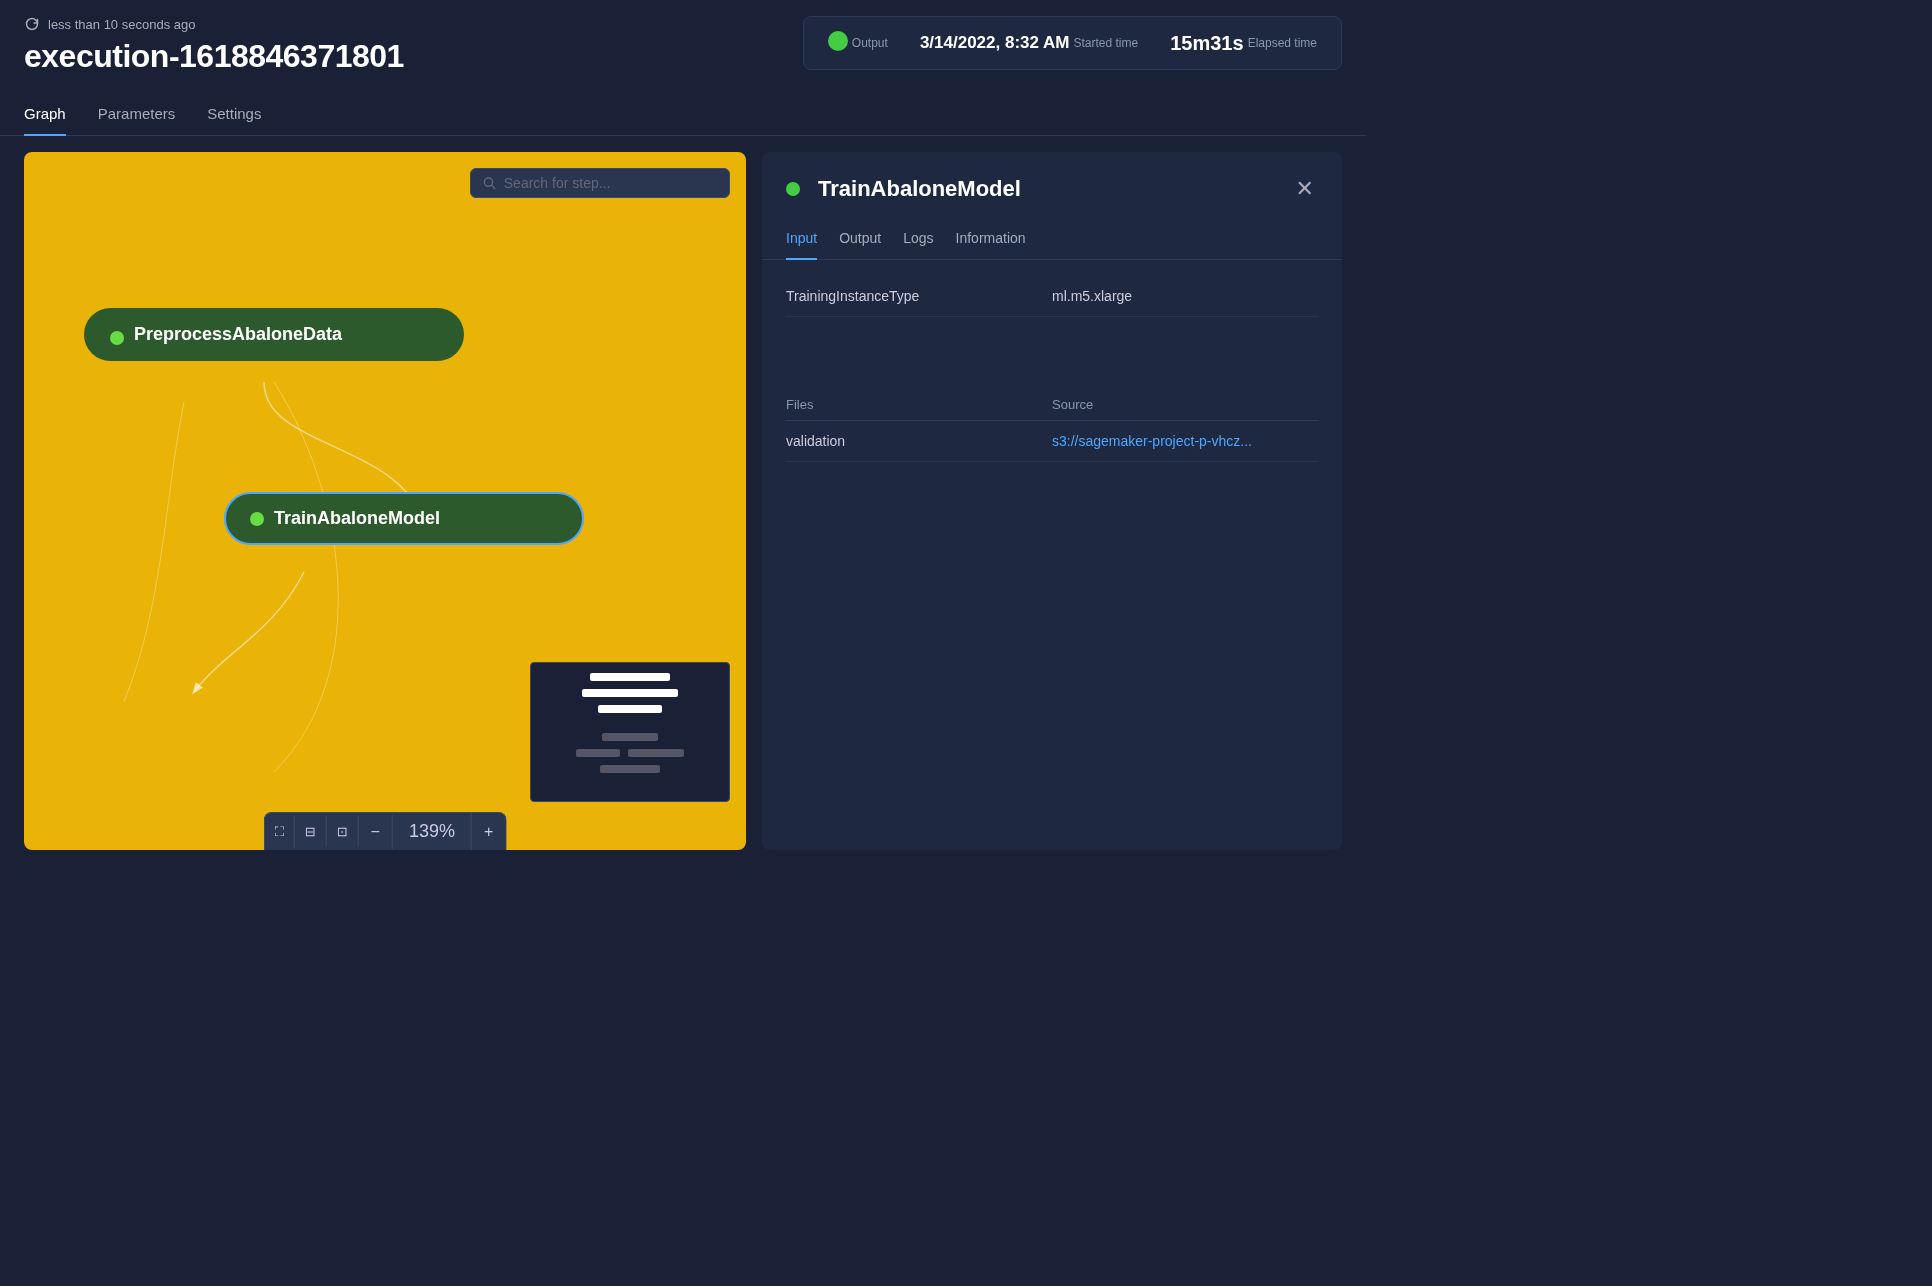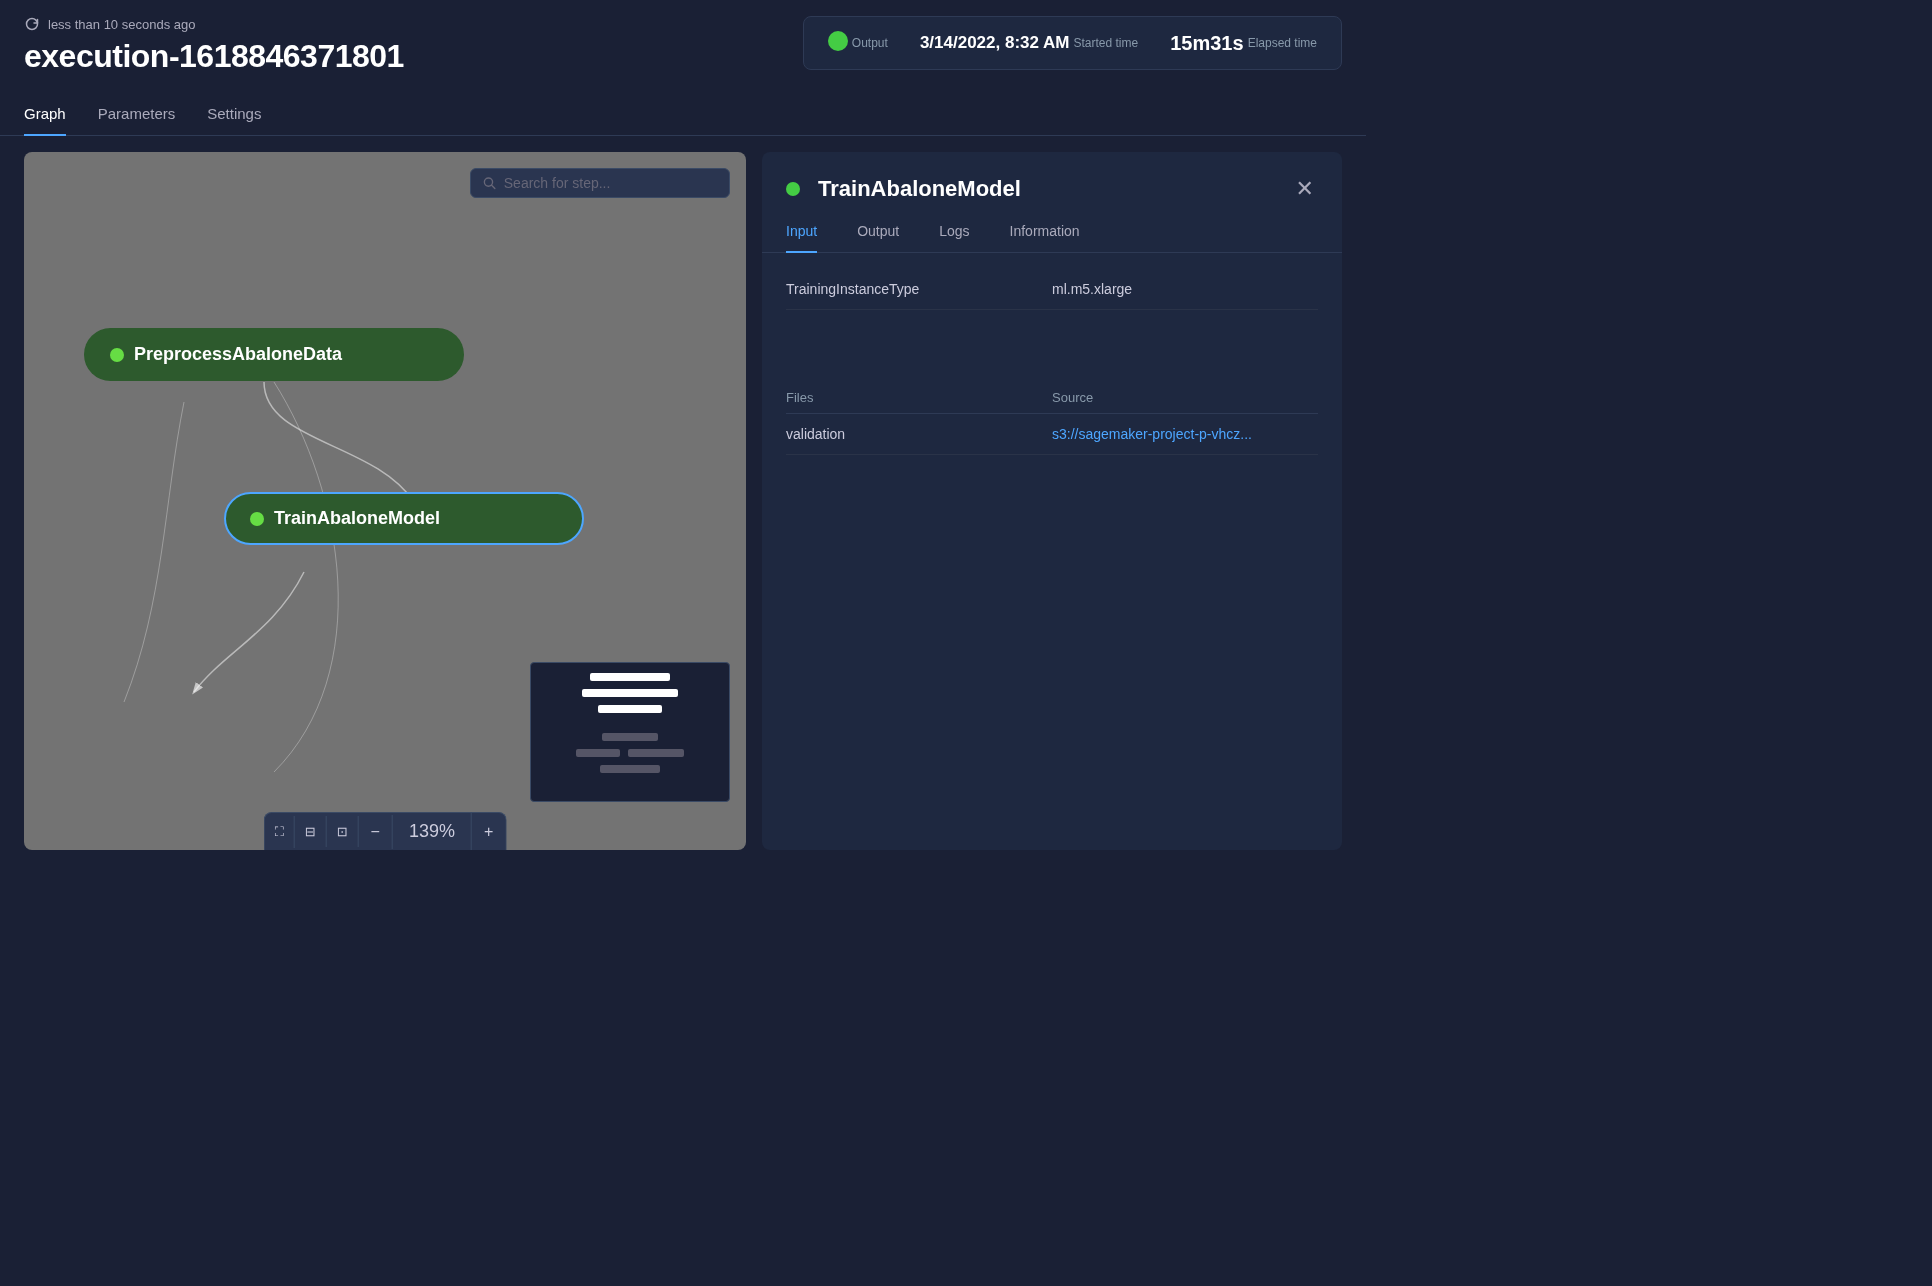--- a/index.html
+++ b/index.html
@@ -106,21 +106,21 @@
     .main-content {
       display: flex;
       padding: 16px 24px;
       gap: 16px;
       height: calc(900px - 170px);
     }
 
     
     .graph-panel {
       flex: 1;
-      background: #737373;
+      background: #eab308;
       border-radius: 8px;
       position: relative;
       overflow: hidden;
     }
 
     
     .graph-search {
       position: absolute;
       top: 16px;
       right: 16px;
@@ -267,23 +267,23 @@
       color: #aab;
       font-size: 22px;
       cursor: pointer;
       padding: 4px;
     }
 
     
     .info-tabs {
       display: flex;
       padding: 0 24px;
-      margin-top: 9px;
+      margin-top: 16px;
       border-bottom: 1px solid #2e3a55;
-      gap: 40px;
+      gap: 22px;
     }
     .info-tab {
       padding: 8px 0 12px 0;
       font-size: 14px;
       color: #aab;
       cursor: pointer;
       border-bottom: 2px solid transparent;
       margin-bottom: -1px;
     }
     .info-tab.active {
@@ -386,21 +386,21 @@
         </defs>
 
         <path d="M240,230 C240,290 350,290 390,350" stroke="rgba(255,255,255,0.5)" stroke-width="1.5" fill="none" marker-end="url(#arrow)"></path>
 
         <path d="M280,420 C250,480 200,500 170,540" stroke="rgba(255,255,255,0.5)" stroke-width="1.5" fill="none" marker-end="url(#arrow)"></path>
 
         <path d="M160,250 C140,350 140,450 100,550" stroke="rgba(255,255,255,0.3)" stroke-width="1" fill="none"></path>
         <path d="M250,230 C320,340 350,520 250,620" stroke="rgba(255,255,255,0.3)" stroke-width="1" fill="none"></path>
       </svg>
 
-      <div class="node" style="top:176px; left:60px; width:380px;">
+      <div class="node" style="top:156px; left:60px; width:380px;align-items:flex-end;">
         <div class="node-dot"></div>
         <span>PreprocessAbaloneData</span>
       </div>
 
       <div class="node selected" style="top:340px; left:200px; width:360px;">
         <div class="node-dot"></div>
         <span>TrainAbaloneModel</span>
       </div>
 
 

